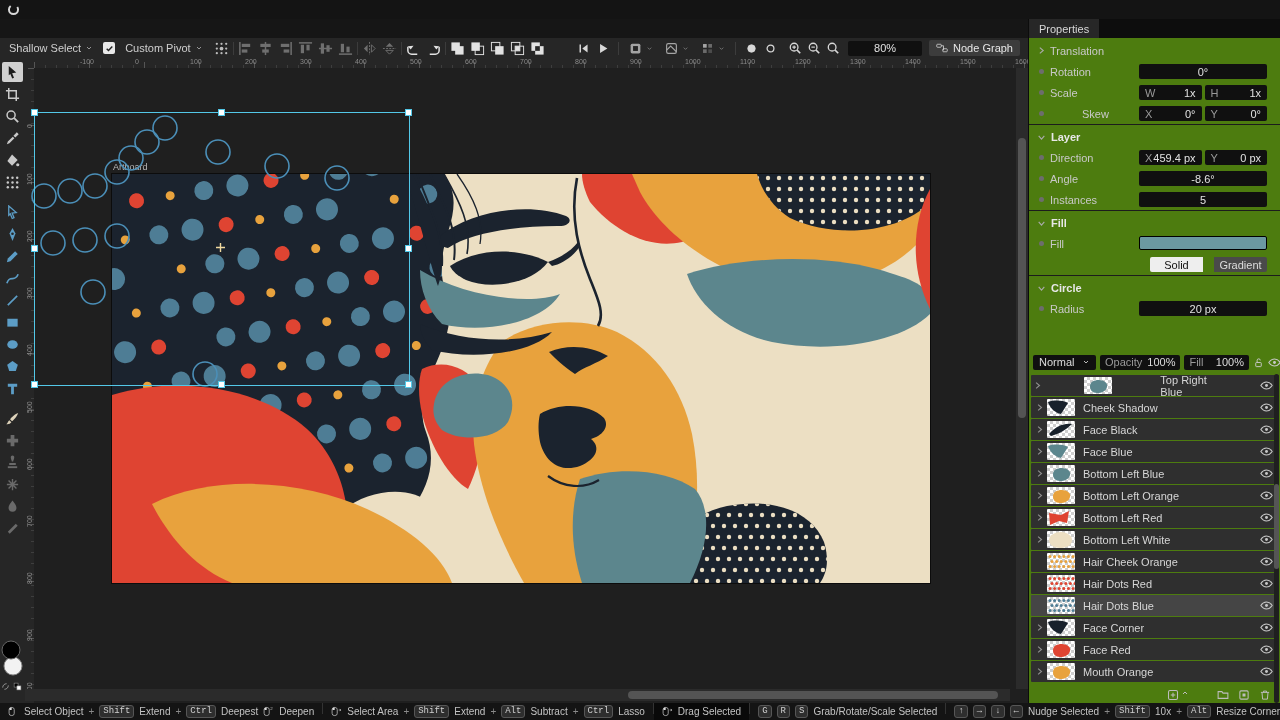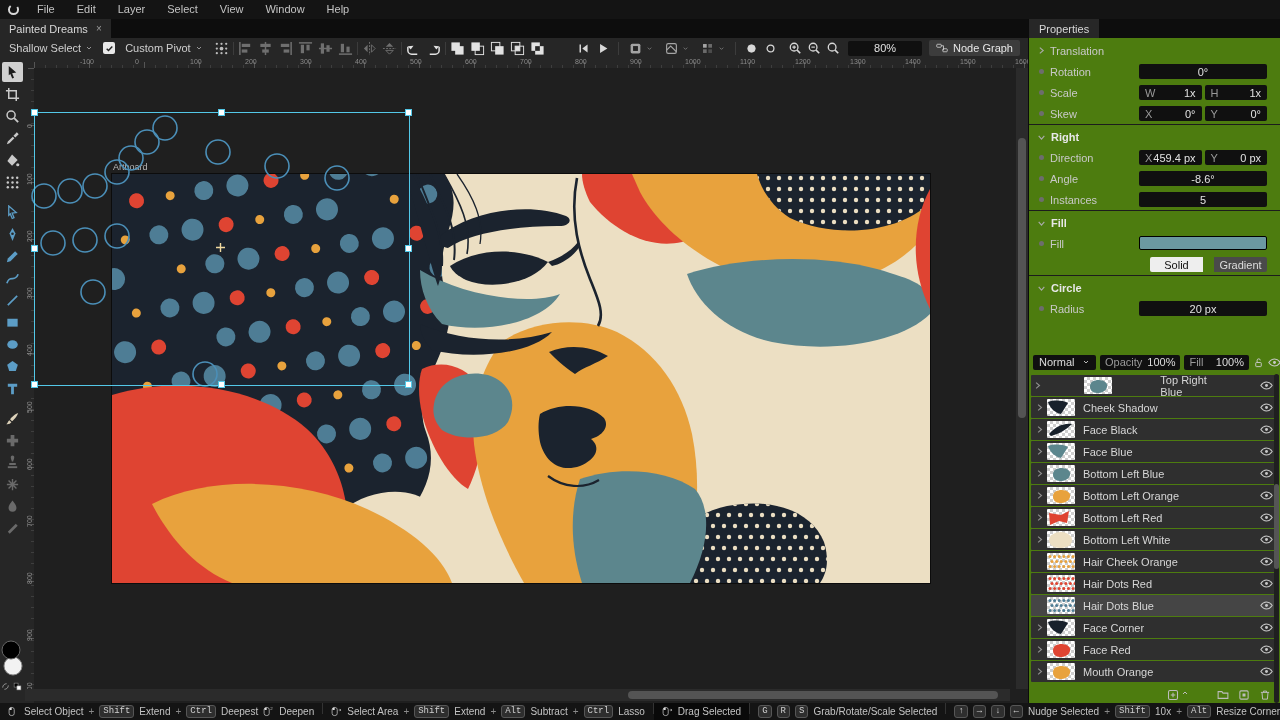--- a/index.html
+++ b/index.html
@@ -94,37 +94,22 @@
 <body>
 
 <div id="app">
 
   <div id="menubar" class="abs">
     <div id="logo">
       <svg width="13" height="13" viewBox="0 0 16 16">
           <circle cx="8" cy="8" r="5.6" fill="none" stroke="#d8d8d8" stroke-width="2.4" stroke-dasharray="26 9" stroke-dashoffset="4"></circle>
         </svg>
     </div>
-    <div id="menu-items" style="display:flex">
-        <div class="menu-item">File</div>
-        <div class="menu-item">Edit</div>
-        <div class="menu-item">Layer</div>
-        <div class="menu-item">Select</div>
-        <div class="menu-item">View</div>
-        <div class="menu-item">Window</div>
-        <div class="menu-item">Help</div>
-      </div>
   </div>
 
-  <div id="tabbar" class="abs">
-    <div class="doc-tab">
-      <span>Painted Dreams</span>
-      <span class="tab-close">×</span>
-    </div>
-  </div>
 
   <div id="toolbar" class="abs">
     <div class="tb-left" id="tb-left">
       <div class="dd">
         <span>Shallow Select</span>
           <svg width="8" height="8" viewBox="0 0 16 16">
             <path d="M4 6l4 4 4-4" fill="none" stroke="#bbb" stroke-width="2"></path>
           </svg>
       </div>
       <div class="cb">
@@ -975,40 +960,40 @@
             <div class="pfield">
               <span class="pk">W</span>
               <span>1x</span>
             </div>
             <div class="pfield">
               <span class="pk">H</span>
               <span>1x</span>
             </div>
           </div>
         </div>
-        <div class="prow" style="top: 84px;">
+        <div class="prow" style="top: 84px; gap: 32px;">
           <span class="pdot"></span>
           <span class="plabel">Skew</span>
           <div class="pfields">
             <div class="pfield">
               <span class="pk">X</span>
               <span>0°</span>
             </div>
             <div class="pfield">
               <span class="pk">Y</span>
               <span>0°</span>
             </div>
           </div>
         </div>
         <div class="pdivider" style="top: 105px;"></div>
         <div class="pheader" style="top: 109px;">
           <svg width="9" height="9" viewBox="0 0 16 16">
             <path d="M3 5l5 6 5-6" fill="none" stroke="#aaa" stroke-width="2"></path>
           </svg>
-          <span>Right</span>
+          <span>Layer</span>
         </div>
         <div class="prow" style="top: 128px;">
           <span class="pdot"></span>
           <span class="plabel">Direction</span>
           <div class="pfields">
             <div class="pfield">
               <span class="pk">X</span>
               <span>459.4 px</span>
             </div>
             <div class="pfield">

